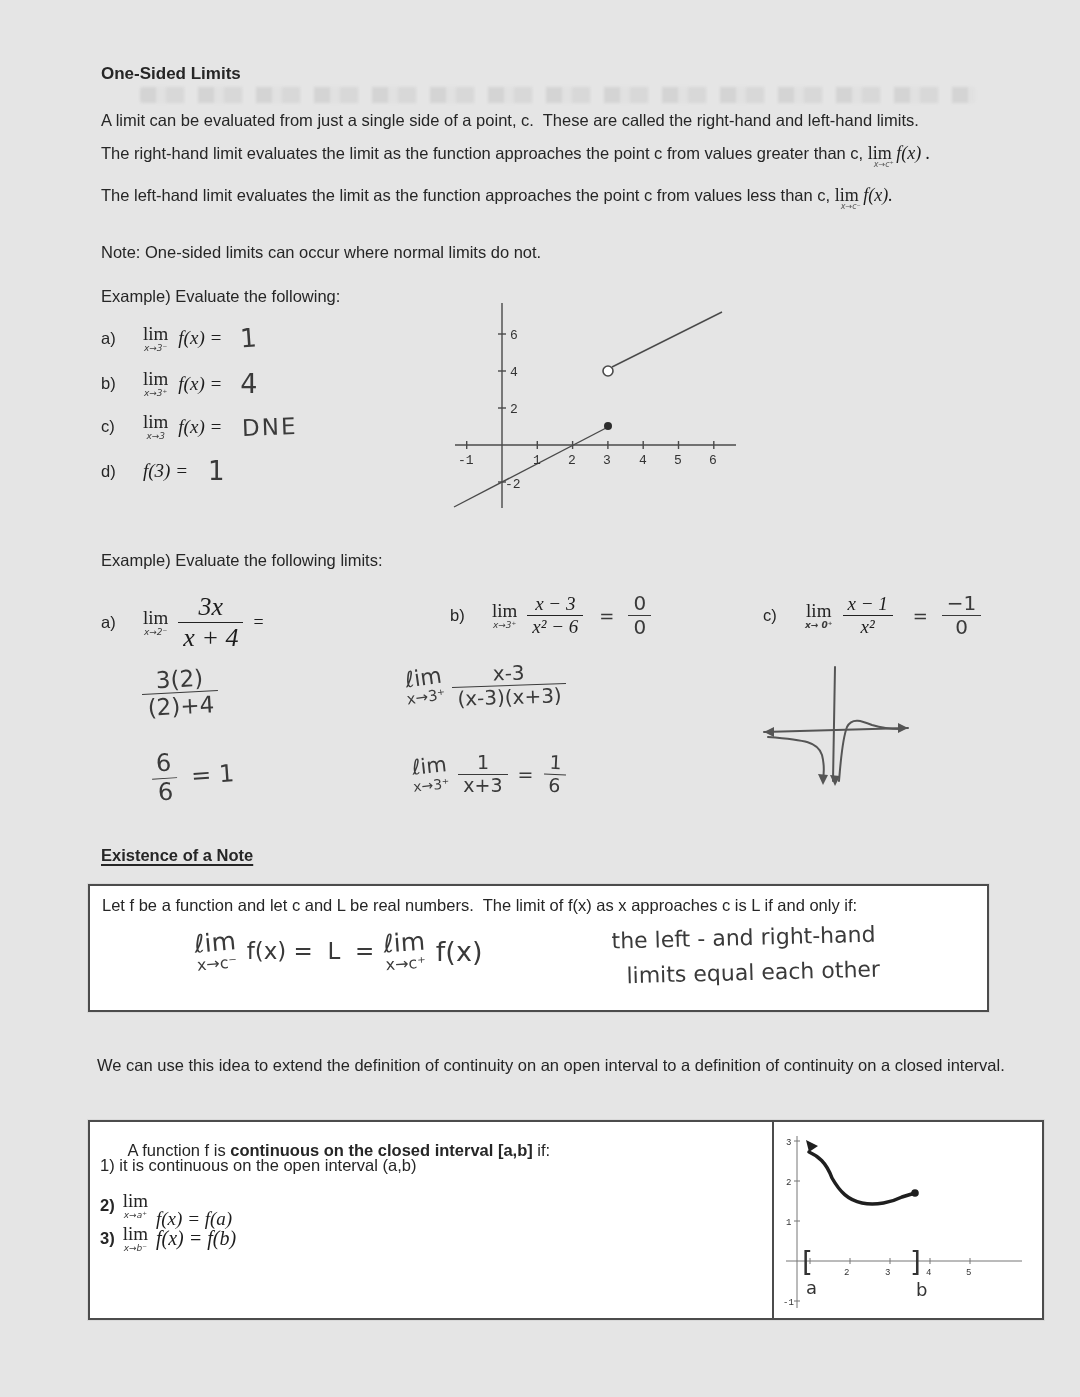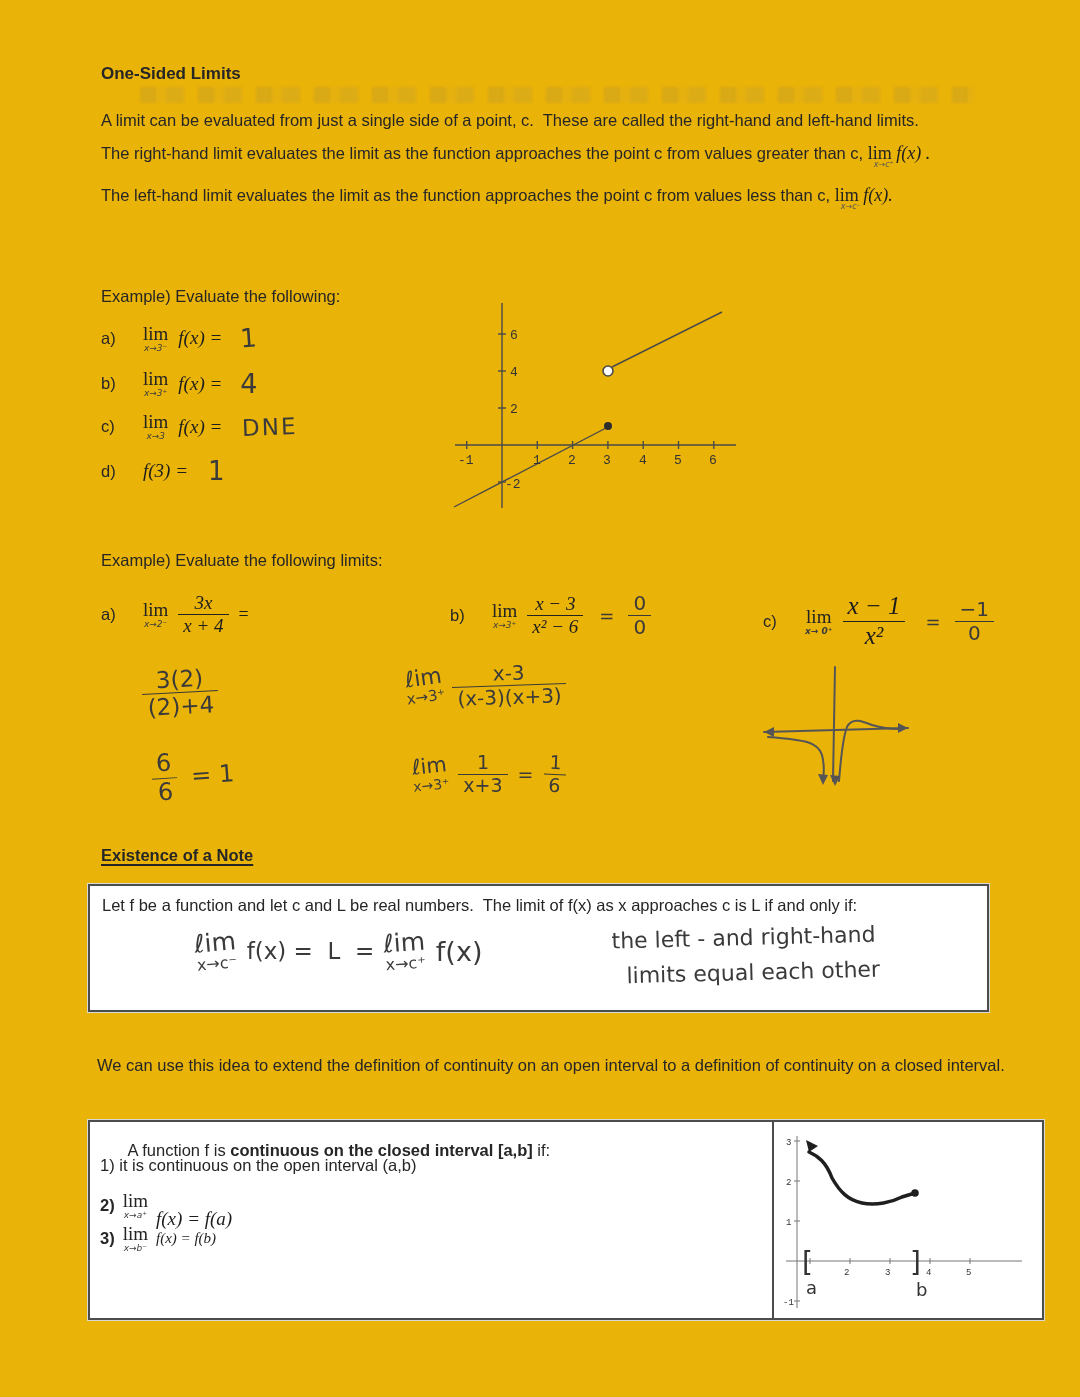--- a/index.html
+++ b/index.html
@@ -1,16 +1,16 @@
 <!DOCTYPE html>
 <html><head>
 <meta charset="utf-8">
 <style>
   html,body{margin:0;padding:0;background:#ffffff;}
-  #page{position:relative;width:1080px;height:1397px;background:#eab308;overflow:hidden;
+  #page{position:relative;width:1080px;height:1397px;background:#e5e5e5;overflow:hidden;
         font-family:"Liberation Sans",sans-serif;color:#232323;}
   .abs{position:absolute;}
   .print{font-family:"Liberation Sans",sans-serif;color:#262626;font-size:16.5px;white-space:pre-wrap;}
   .bold{font-weight:bold;}
   .math{font-family:"Liberation Serif",serif;color:#1d1d1d;}
   .mi{font-style:italic;}
   
   .lim{display:inline-block;text-align:center;vertical-align:middle;line-height:1;}
   .lim .lw{display:block;font-family:"Liberation Serif",serif;font-size:19px;}
   .lim .ls{display:block;font-family:"DejaVu Sans",sans-serif;font-size:9px;font-style:italic;margin-top:1px;color:#3c3c3c;}
@@ -44,20 +44,21 @@
   <div class="abs print" style="left:101px;top:111px;width:930px;">A limit can be evaluated from just a single side of a point, c.  These are called the right-hand and left-hand limits.</div>
 
   <div class="abs" style="left:101px;top:143px;width:960px;">
     <span class="print">The right-hand limit evaluates the limit as the function approaches the point c from values greater than c, </span><span class="ilim"><span>lim</span><span class="ls2">x→c⁺</span></span><span class="math mi" style="font-size:18px;text-align:center;"> f(x) .</span>
   </div>
 
   <div class="abs" style="left:101px;top:185px;width:960px;">
     <span class="print">The left-hand limit evaluates the limit as the function approaches the point c from values less than c, </span><span class="ilim"><span>lim</span><span class="ls2">x→c⁻</span></span><span class="math mi" style="font-size:18px;"> f(x).</span>
   </div>
 
+  <div class="abs print" style="left:101px;top:243px;">Note: One-sided limits can occur where normal limits do not.</div>
 
   <div class="abs print" style="left:101px;top:287px;">Example) Evaluate the following:</div>
 
   <div class="abs row" style="left:101px;top:323px;">
     <span class="print lbl">a)</span>
     <span class="lim">
         <span class="lw">lim</span>
         <span class="ls">x→3⁻</span>
       </span>
     <span class="math mi" style="font-size:19px;">f(x) =</span>
@@ -124,21 +125,21 @@
   </svg>
 
   <div class="abs print" style="left:101px;top:551px;">Example) Evaluate the following limits:</div>
 
   <div class="abs row" style="left:101px;top:592px;">
     <span class="print lbl">a)</span>
     <span class="lim">
         <span class="lw">lim</span>
         <span class="ls">x→2⁻</span>
       </span>
-    <span class="frac math mi" style="font-size:19px;font-style:italic;">
+    <span class="frac math mi" style="font-size:26px;font-style:italic;">
       <span class="fn">3x</span>
         <span class="fd">x + 4</span>
     </span>
     <span class="math" style="font-size:18px;">=</span>
   </div>
   <div class="abs hw" style="left:142px;top:666px;transform:rotate(-3deg);">
     <span class="frac hwfrac" style="font-size:23px;"><span class="fn">3(2)</span><span class="fd">(2)+4</span></span>
   </div>
   <div class="abs hw row" style="left:152px;top:748px;transform:rotate(-4deg);gap:14px;">
     <span class="frac hwfrac" style="font-size:24px;">
@@ -189,21 +190,21 @@
         <span class="fd">6</span>
       </span>
   </div>
 
   <div class="abs row" style="left:763px;top:592px;">
     <span class="print lbl">c)</span>
     <span class="lim">
         <span class="lw">lim</span>
         <span class="ls" style="font-weight:bold;">x→ 0⁺</span>
       </span>
-    <span class="frac math mi" style="font-size:25px;">
+    <span class="frac math mi" style="font-size:19px;">
       <span class="fn">x − 1</span>
         <span class="fd">x²</span>
     </span>
     <span class="hw" style="font-size:18px;margin-left:10px;">=</span>
     <span class="frac hwfrac hw" style="font-size:20px;margin-left:4px;">
       <span class="fn">−1</span>
         <span class="fd">0</span>
     </span>
   </div>
 
@@ -262,21 +263,21 @@
         </span>
       <span class="math mi" style="font-size:19px;margin-top:28px;">f(x) = f(a)</span>
     </div>
 
     <div class="abs row" style="left:10px;top:102px;gap:8px;">
       <span class="print bold">3)</span>
       <span class="lim">
           <span class="lw">lim</span>
           <span class="ls">x→b⁻</span>
         </span>
-      <span class="math mi" style="font-size:15px;">f(x) = f(b)</span>
+      <span class="math mi" style="font-size:20px;">f(x) = f(b)</span>
     </div>
 
 
     <svg class="abs" style="left:692px;top:4px;" width="255" height="188" viewBox="0 0 255 188">
       <g stroke="#777" stroke-width="1">
         <line x1="15" y1="10" x2="15" y2="182"></line>
         <line x1="4" y1="135" x2="240" y2="135"></line>
         <line x1="28" y1="132" x2="28" y2="138"></line>
           <line x1="68" y1="132" x2="68" y2="138"></line>
         <line x1="108" y1="132" x2="108" y2="138"></line>

